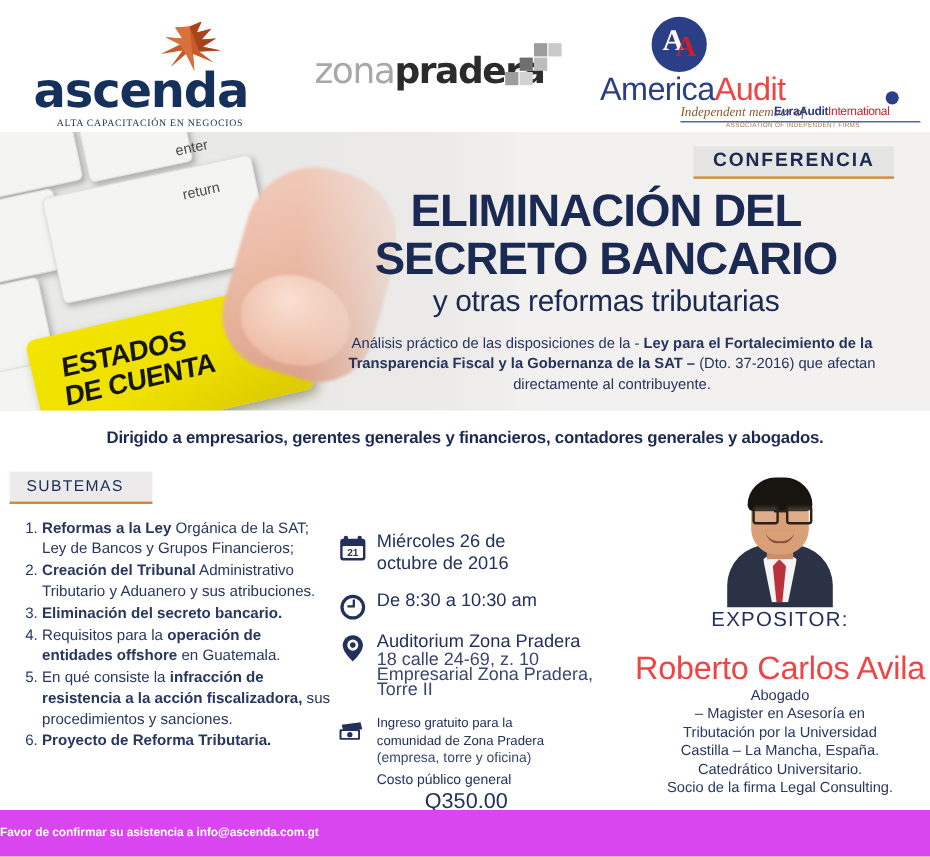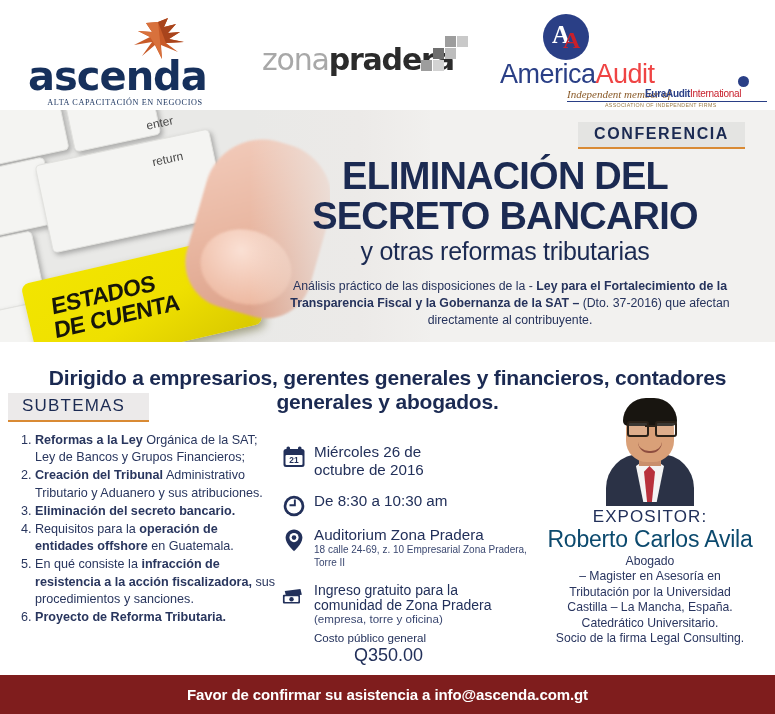--- a/index.html
+++ b/index.html
@@ -155,48 +155,48 @@
     letter-spacing:-0.3px;
   }
   .desc{
     position:absolute;right:30px;top:168px;width:470px;text-align:center;
     font-size:12.3px;line-height:17px;color:#26335c;
   }
   .desc b{font-weight:bold;}
 
   
   .dirigido{
-    position:absolute;left:0;top:366px;width:775px;text-align:center;
-    font-size:21px;font-weight:bold;color:#1b2a52;letter-spacing:-0.2px;
+    position:absolute;left:0;top:356px;width:775px;text-align:center;
+    font-size:14px;font-weight:bold;color:#1b2a52;letter-spacing:-0.2px;
   }
 
   
   .sub-badge{
     position:absolute;left:8px;top:393px;
     background:#eceaea;padding:3px 24px 4px 14px;
     border-bottom:2px solid #d98a34;
   }
-  .sub-badge span{font-size:17px;letter-spacing:1.2px;color:#1b2a52;}
+  .sub-badge span{font-size:13px;letter-spacing:1.2px;color:#1b2a52;}
 
   .sublist{
     position:absolute;left:14px;top:432px;width:262px;
     font-size:12.6px;line-height:17.2px;color:#29365e;
   }
   .sublist li{margin:0 0 0 0;padding:0 0 1px 0;}
   .sublist ol{margin:0;padding-left:21px;}
   .sublist b{font-weight:bold;}
 
   
   .details{position:absolute;left:282px;top:443px;width:250px;}
   .drow{position:relative;margin-bottom:13px;}
   .dicon{position:absolute;left:0;top:1px;width:24px;height:26px;}
   .dtxt{margin-left:32px;}
   .dmain{font-size:15.2px;line-height:18px;color:#22305a;}
-  .dsmall{font-size:10px;line-height:12.5px;color:#3a4770;}
-  .dnote{font-size:14px;line-height:15px;color:#22305a;}
+  .dsmall{font-size:15px;line-height:12.5px;color:#3a4770;}
+  .dnote{font-size:11px;line-height:15px;color:#22305a;}
   .price-wrap{margin-left:32px;margin-top:5px;}
   .price-label{font-size:11.6px;color:#22305a;line-height:14px;}
   .price-amt{font-size:18px;color:#22305a;line-height:21px;margin-left:40px;}
 
   
   .speaker{position:absolute;left:525px;top:392px;width:250px;text-align:center;}
   .photo{
     position:relative;width:104px;height:114px;margin:0 auto;overflow:hidden;
   }
   .ph-body{
@@ -235,33 +235,33 @@
     position:absolute;left:18px;top:4px;width:10px;height:2.2px;background:#2a2118;
   }
   .ph-smile{
     position:absolute;left:40px;top:50px;width:24px;height:9px;
     border-bottom:2.4px solid #8d4d3f;border-radius:0 0 13px 13px;
   }
   .expositor{
     margin-top:1px;font-size:17px;letter-spacing:1.1px;color:#22305a;
   }
   .spk-name{
-    font-size:23px;line-height:25px;color:#0c4a6e;margin-top:0;
+    font-size:27px;line-height:25px;color:#ef4444;margin-top:18px;
     letter-spacing:-0.2px;
   }
   .spk-bio{
     font-size:12.2px;line-height:15.4px;color:#2a3660;margin-top:2px;
   }
 
   
   .footer{
     position:absolute;left:0;bottom:0;width:775px;height:39px;
-    background:#7f1d1d;color:#fff;
-    display:flex;align-items:center;justify-content:center;
-    font-size:15px;font-weight:bold;letter-spacing:-0.1px;
+    background:#d946ef;color:#fff;
+    display:flex;align-items:center;justify-content:flex-start;
+    font-size:10px;font-weight:bold;letter-spacing:-0.1px;
   }
 </style>
 </head>
 <body>
 
 <div class="flyer">
 
   <div class="logobar">
 
     <div class="logo-ascenda">

